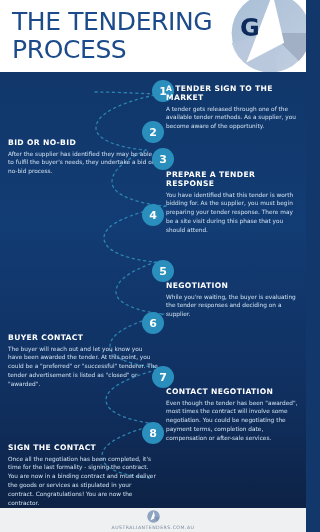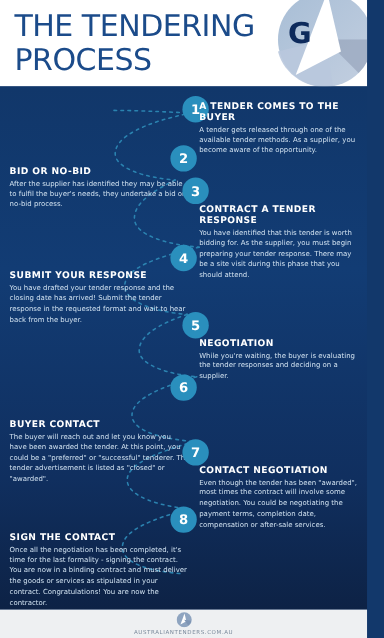--- a/index.html
+++ b/index.html
@@ -159,60 +159,56 @@
       <path d="M164 242 C136 250 110 260 110 274 C110 288 138 294 162 296"></path>
       <path d="M162 296 C134 304 106 314 106 328 C106 342 134 350 158 352"></path>
       <path d="M158 352 C128 360 102 370 102 384 C102 398 126 404 150 406"></path>
     </g>
   </svg>
 
   <div class="badge" style="left:152px; top:8px;">
     <span>1</span>
   </div>
   <div class="step right" style="top:12px;">
-    <h3>A TENDER COMES TO THE BUYER</h3>
+    <h3>A TENDER SIGN TO THE MARKET</h3>
     <p>A tender gets released through one of the available tender methods. As a supplier, you become aware of the opportunity.</p>
   </div>
 
   <div class="badge" style="left:142px; top:49px;">
     <span>2</span>
   </div>
   <div class="step left" style="top:66px;">
     <h3>BID OR NO-BID</h3>
     <p>After the supplier has identified they may be able to fulfil the buyer's needs, they undertake a bid or no-bid process.</p>
   </div>
 
   <div class="badge" style="left:152px; top:76px;">
     <span>3</span>
   </div>
   <div class="step right" style="top:98px;">
-    <h3>CONTRACT A TENDER RESPONSE</h3>
+    <h3>PREPARE A TENDER RESPONSE</h3>
     <p>You have identified that this tender is worth bidding for. As the supplier, you must begin preparing your tender response. There may be a site visit during this phase that you should attend.</p>
   </div>
 
   <div class="badge" style="left:142px; top:132px;">
     <span>4</span>
-  </div>
-  <div class="step left" style="top:153px;">
-    <h3>SUBMIT YOUR RESPONSE</h3>
-    <p>You have drafted your tender response and the closing date has arrived! Submit the tender response in the requested format and wait to hear back from the buyer.</p>
   </div>
 
   <div class="badge" style="left:152px; top:188px;">
     <span>5</span>
   </div>
   <div class="step right" style="top:209px;">
     <h3>NEGOTIATION</h3>
     <p>While you're waiting, the buyer is evaluating the tender responses and deciding on a supplier.</p>
   </div>
 
   <div class="badge" style="left:142px; top:240px;">
     <span>6</span>
   </div>
-  <div class="step left" style="top:261px;margin-top:16px;">
+  <div class="step left" style="top:261px;">
     <h3>BUYER CONTACT</h3>
     <p>The buyer will reach out and let you know you have been awarded the tender. At this point, you could be a "preferred" or "successful" tenderer. The tender advertisement is listed as "closed" or "awarded".</p>
   </div>
 
   <div class="badge" style="left:152px; top:294px;">
     <span>7</span>
   </div>
   <div class="step right" style="top:315px;">
     <h3>CONTACT NEGOTIATION</h3>
     <p>Even though the tender has been "awarded", most times the contract will involve some negotiation. You could be negotiating the payment terms, completion date, compensation or after-sale services.</p>

